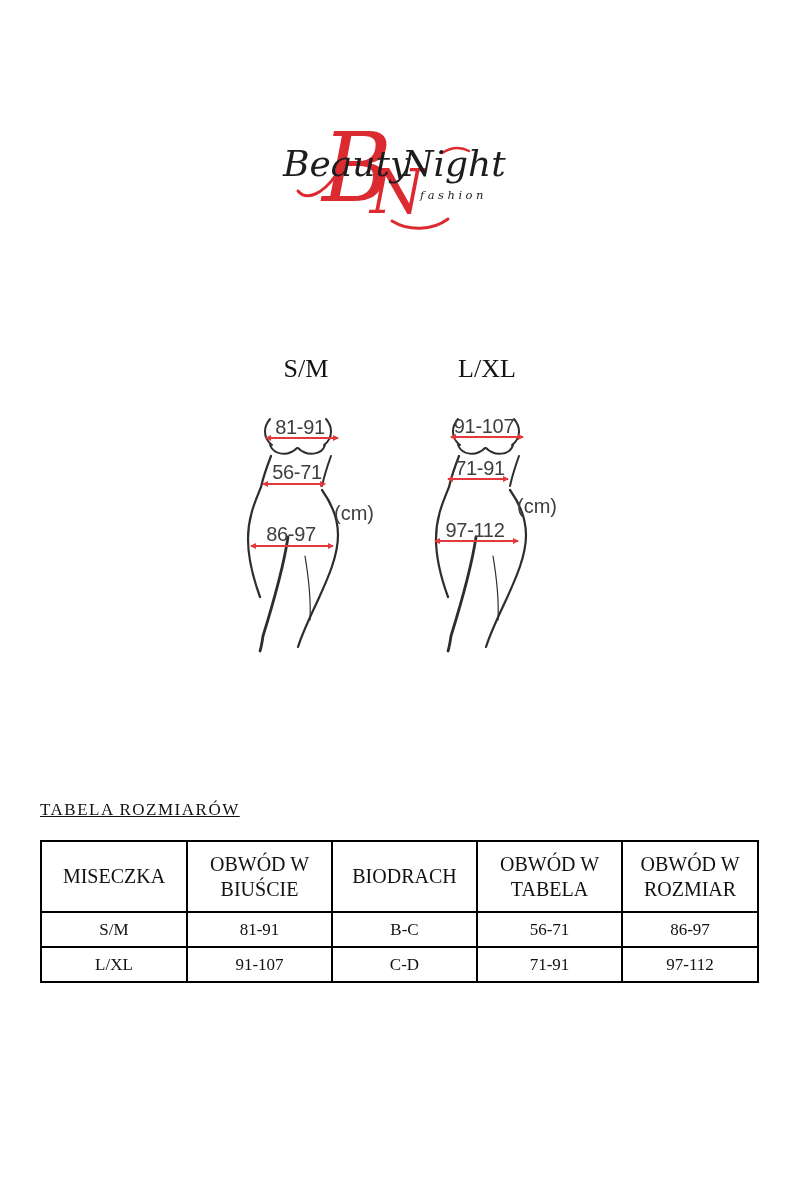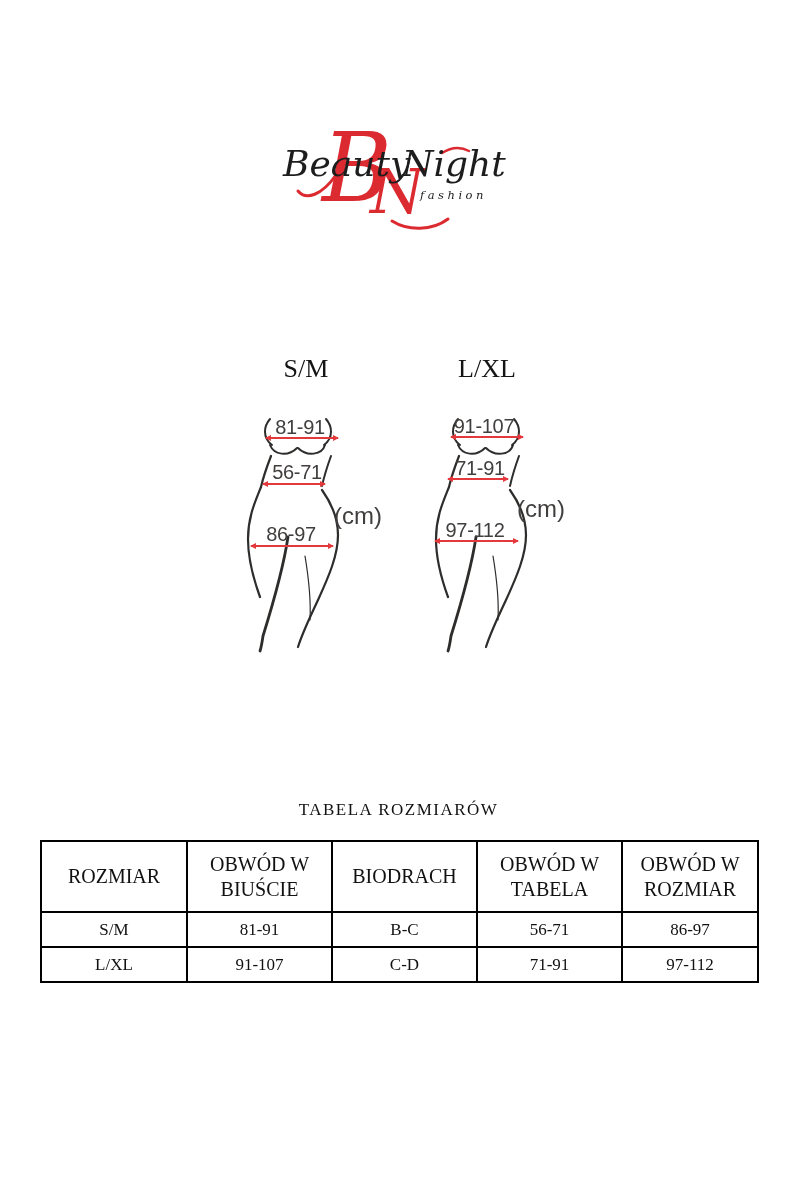--- a/index.html
+++ b/index.html
@@ -39,29 +39,29 @@
     border-top:3px solid transparent;border-bottom:3px solid transparent;
     border-left:6px solid #e4393c;
   }
 
   
   .measure-label{
     font-family:"Liberation Sans",sans-serif;font-size:20px;color:#413f3e;
     transform:translateX(-50%);white-space:nowrap;letter-spacing:-0.3px;
   }
   .unit-label{
-    font-family:"Liberation Sans",sans-serif;font-size:24px;color:#413f3e;
+    font-family:"Liberation Sans",sans-serif;font-size:20px;color:#413f3e;
     white-space:nowrap;
     text-align:right;
   }
 
   
   .table-title{
-    left:40px;top:800px;width:717px;text-align:center;
-    font-size:17px;letter-spacing:1.5px;color:#111;
+    left:40px;top:800px;width:717px;
+    font-size:17px;letter-spacing:1.5px;color:#111;text-decoration:underline;
   }
   #size-table{
     position:absolute;left:40px;top:840px;border-collapse:collapse;
     table-layout:fixed;width:717px;
   }
   #size-table th,#size-table td{
     border:2.5px solid #000;text-align:center;vertical-align:middle;
     padding:0 4px;color:#111;
   }
   #size-table th{font-weight:normal;font-size:20px;height:69px;line-height:1.25;}
@@ -137,21 +137,21 @@
 <table id="size-table">
   <colgroup>
     <col style="width:146px">
       <col style="width:145px">
       <col style="width:145px">
       <col style="width:145px">
       <col style="width:136px">
   </colgroup>
   <tbody>
       <tr>
-    <th>ROZMIAR</th>
+    <th>MISECZKA</th>
     <th>OBWÓD W BIUŚCIE</th>
     <th>BIODRACH</th>
     <th>OBWÓD W TABELA</th>
     <th>OBWÓD W ROZMIAR</th>
   </tr>
   <tr>
     <td>S/M</td>
     <td>81-91</td>
     <td>B-C</td>
     <td>56-71</td>

